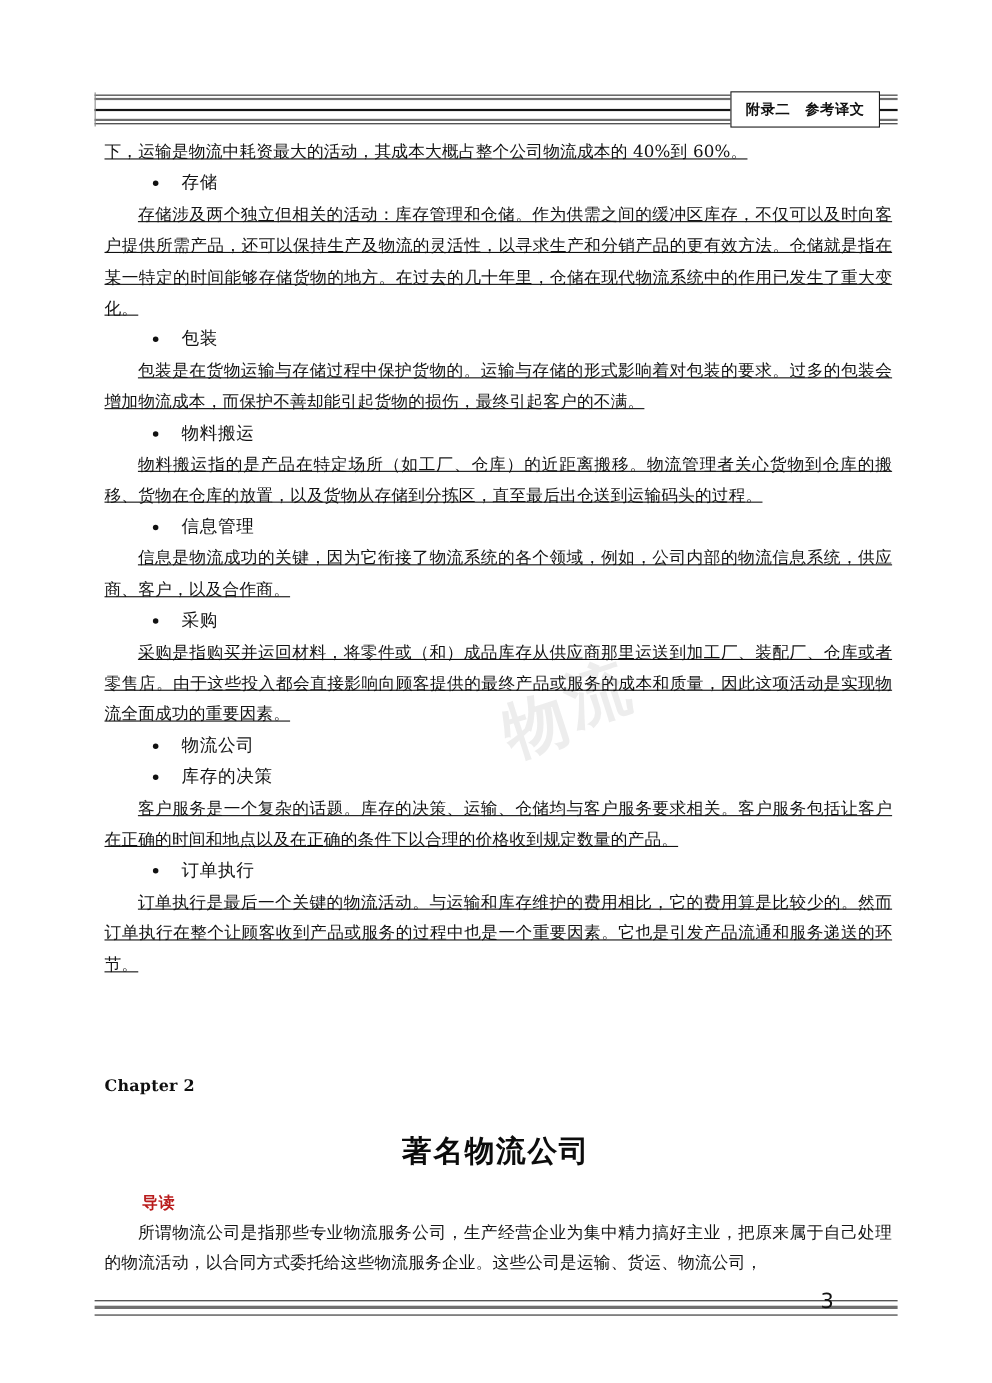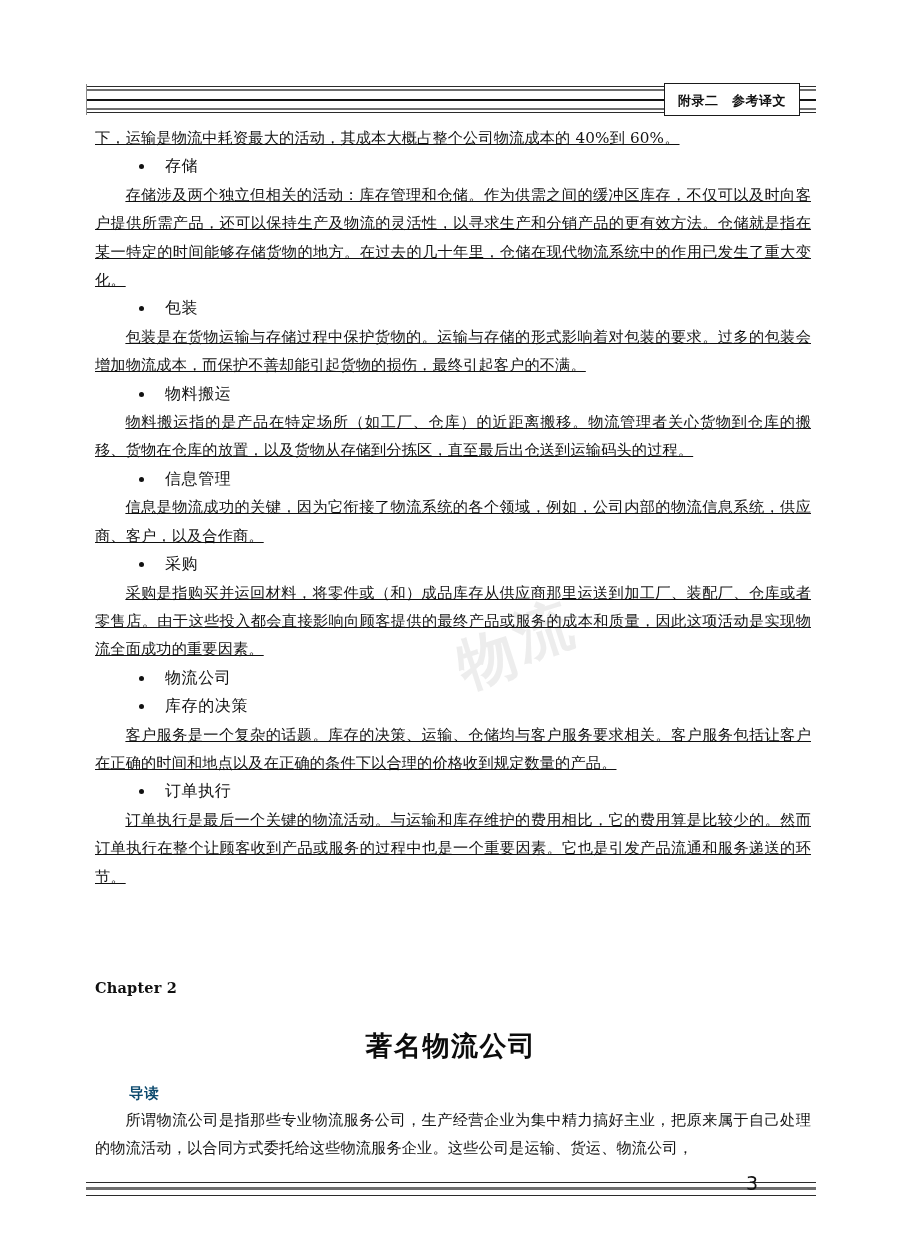--- a/index.html
+++ b/index.html
@@ -143,21 +143,21 @@
     color: #0c0c0c;
   }
   .section-heading {
     position: absolute;
     left: 129px;
     top: 1068px;
     font-family: "DejaVu Sans", "Liberation Sans", sans-serif;
     font-weight: 700;
     font-size: 14.5px;
     letter-spacing: 0.8px;
-    color: #0c4a6e;
+    color: #b91c1c;
   }
   .intro {
     position: absolute;
     left: 95px;
     top: 1090px;
     width: 716px;
   }
 
   
   .footer {

